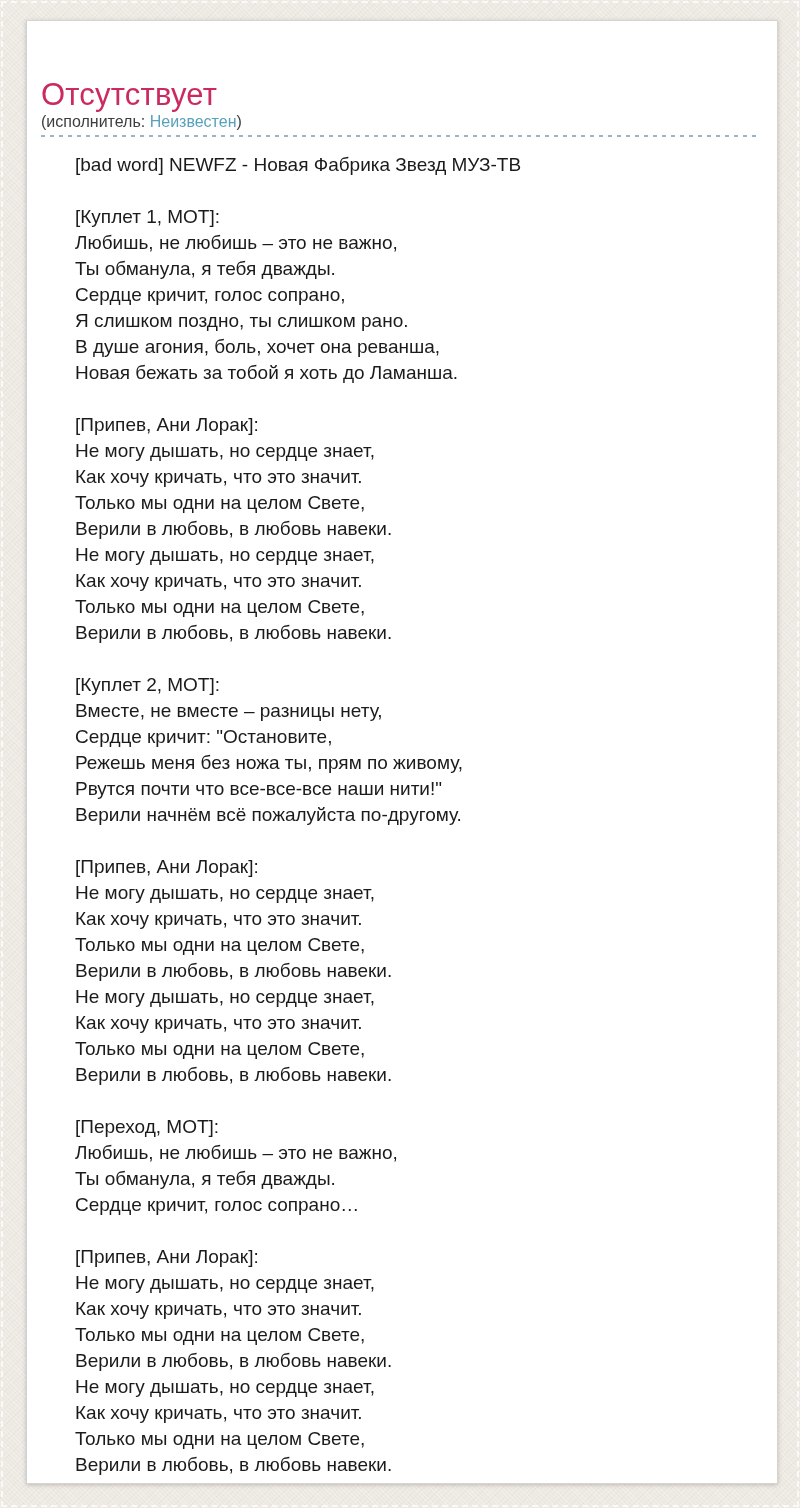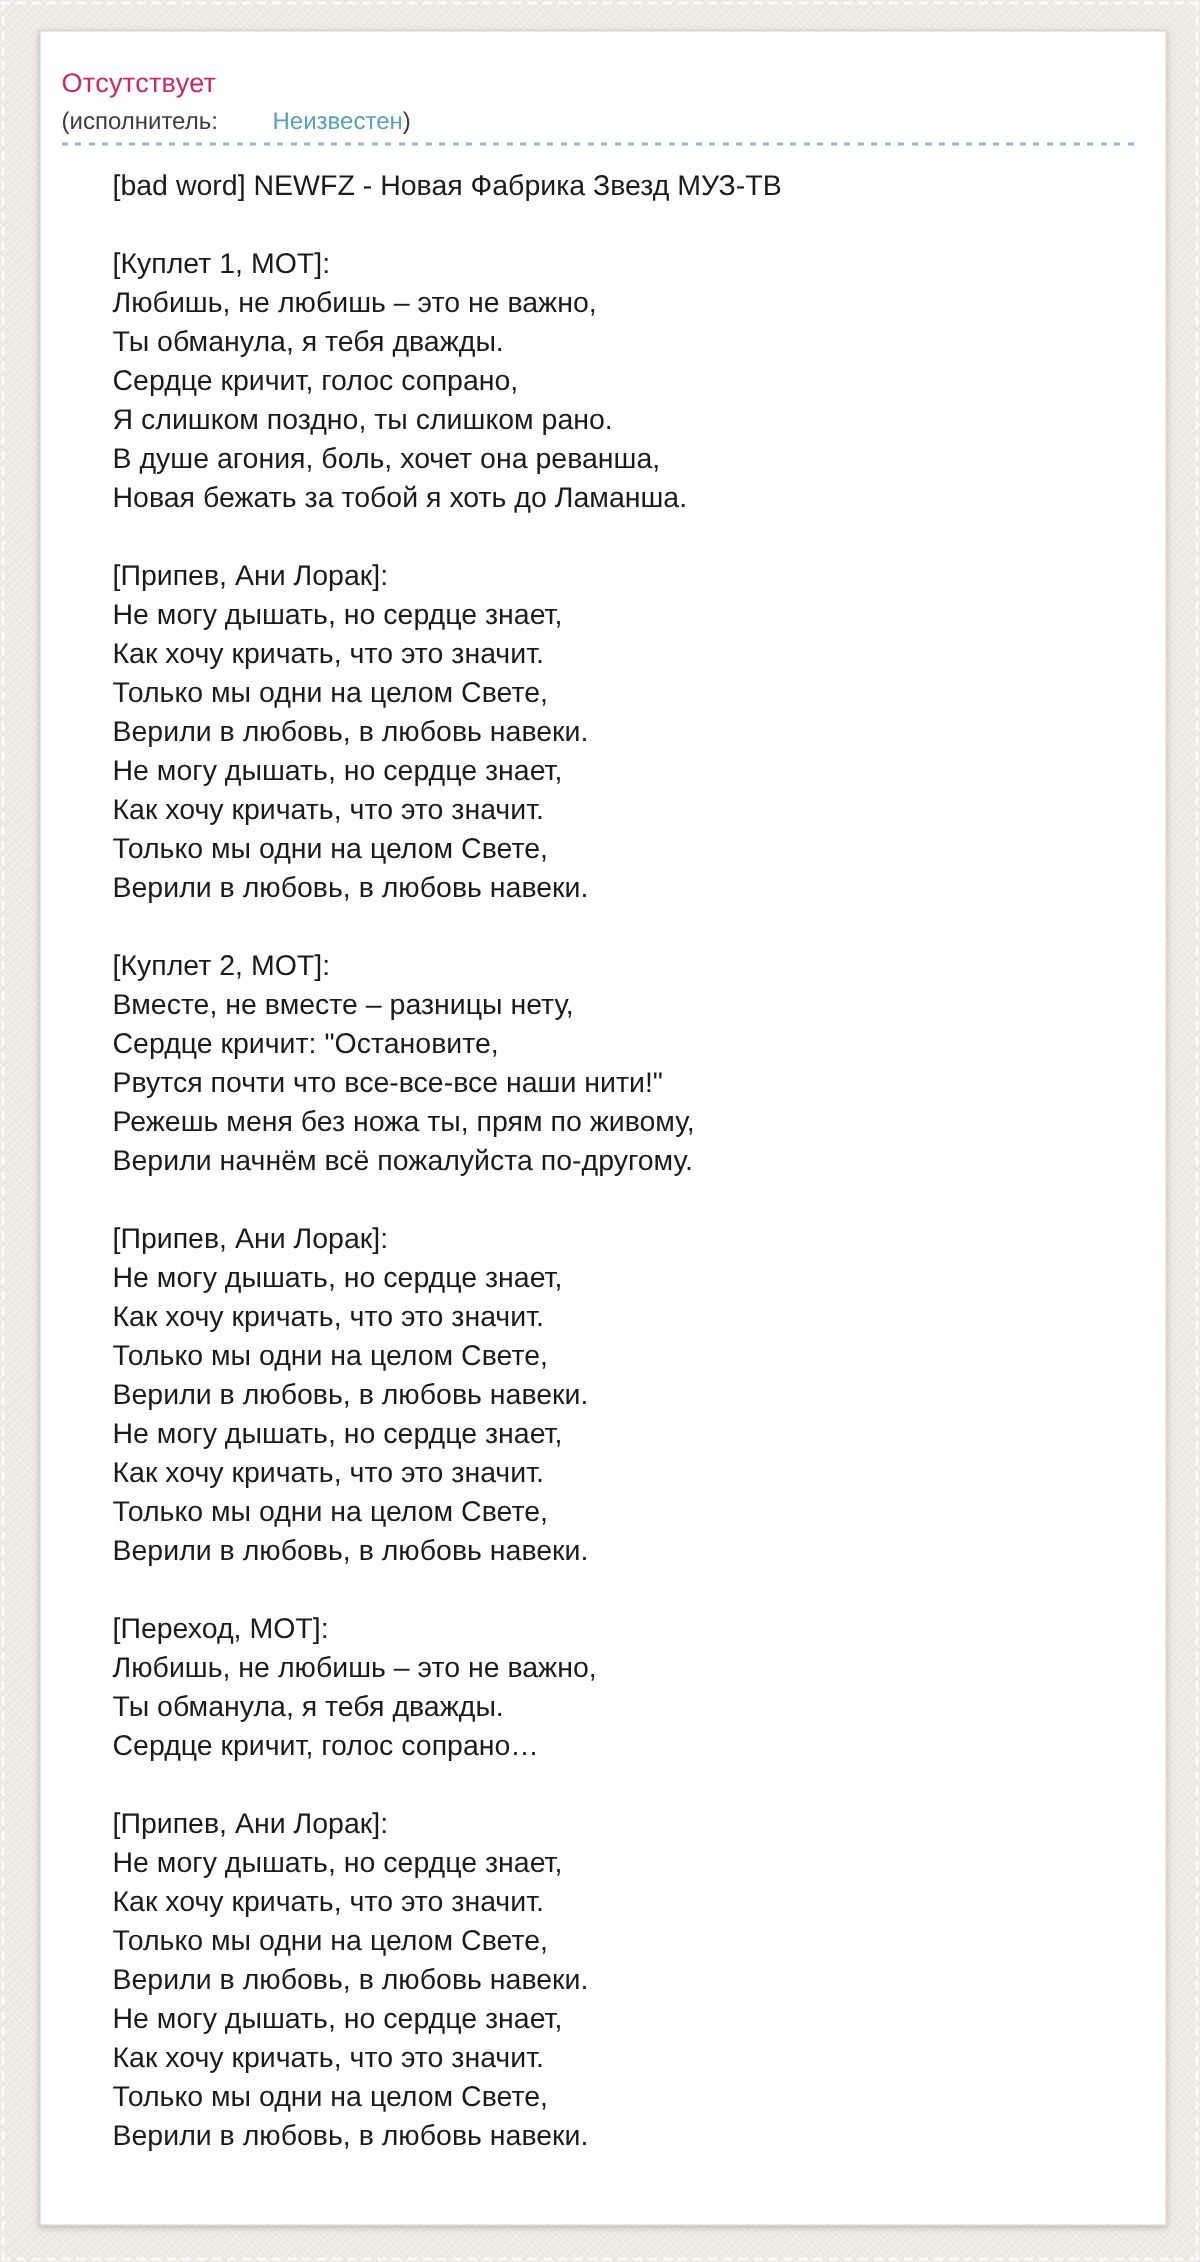--- a/index.html
+++ b/index.html
@@ -45,36 +45,36 @@
     content:"";
     display:block;
     height:2px;
     margin-top:2px;
     background-image:repeating-linear-gradient(90deg, var(--divider-color) 0 4px, transparent 4px 9px);
     background-size:100% 2px;
     background-repeat:no-repeat;
     background-position:0 0;
   }
   h1.song-title{
-    font-size:18px;
+    font-size:31px;
     font-weight:normal;
     line-height:32px;
     color:var(--title-color);
     letter-spacing:.2px;
+    margin-top:40px;
   }
   .artist-line{
     font-size:16px;
     line-height:22px;
     color:#3d3d3d;
   }
   .artist-line a{
     color:var(--link-color);
     text-decoration:none;
     cursor:pointer;
-    margin-left:32px;
   }
   .lyrics{
     margin-top:13px;
     font-size:19px;
     line-height:26px;
     color:var(--text-color);
   }
   .stanza{margin-bottom:26px;}
   .stanza:last-child{margin-bottom:0;}
   .line{white-space:pre-wrap;margin-left:34px;}
@@ -111,22 +111,22 @@
         <div class="line">Верили в любовь, в любовь навеки.</div>
         <div class="line">Не могу дышать, но сердце знает,</div>
         <div class="line">Как хочу кричать, что это значит.</div>
         <div class="line">Только мы одни на целом Свете,</div>
         <div class="line">Верили в любовь, в любовь навеки.</div>
       </div>
       <div class="stanza">
         <div class="line">[Куплет 2, МОТ]:</div>
         <div class="line">Вместе, не вместе – разницы нету,</div>
         <div class="line">Сердце кричит: "Остановите,</div>
+        <div class="line">Режешь меня без ножа ты, прям по живому,</div>
         <div class="line">Рвутся почти что все-все-все наши нити!"</div>
-        <div class="line">Режешь меня без ножа ты, прям по живому,</div>
         <div class="line">Верили начнём всё пожалуйста по-другому.</div>
       </div>
       <div class="stanza">
         <div class="line">[Припев, Ани Лорак]:</div>
         <div class="line">Не могу дышать, но сердце знает,</div>
         <div class="line">Как хочу кричать, что это значит.</div>
         <div class="line">Только мы одни на целом Свете,</div>
         <div class="line">Верили в любовь, в любовь навеки.</div>
         <div class="line">Не могу дышать, но сердце знает,</div>
         <div class="line">Как хочу кричать, что это значит.</div>

